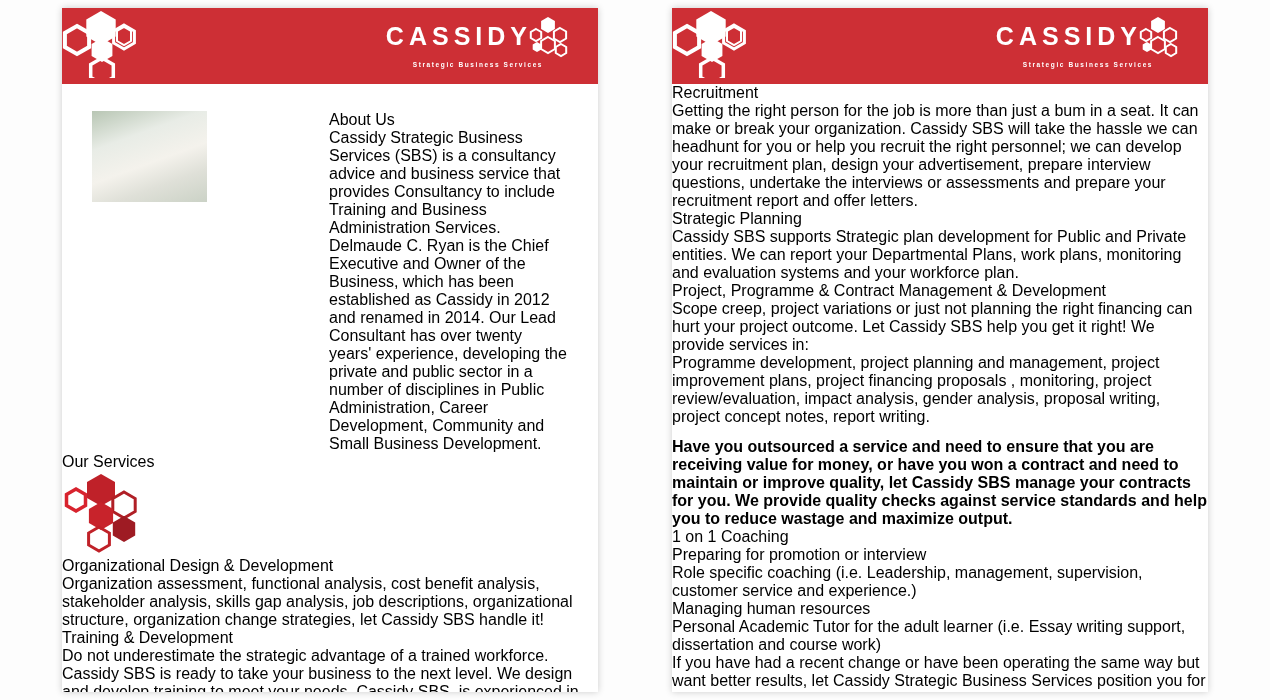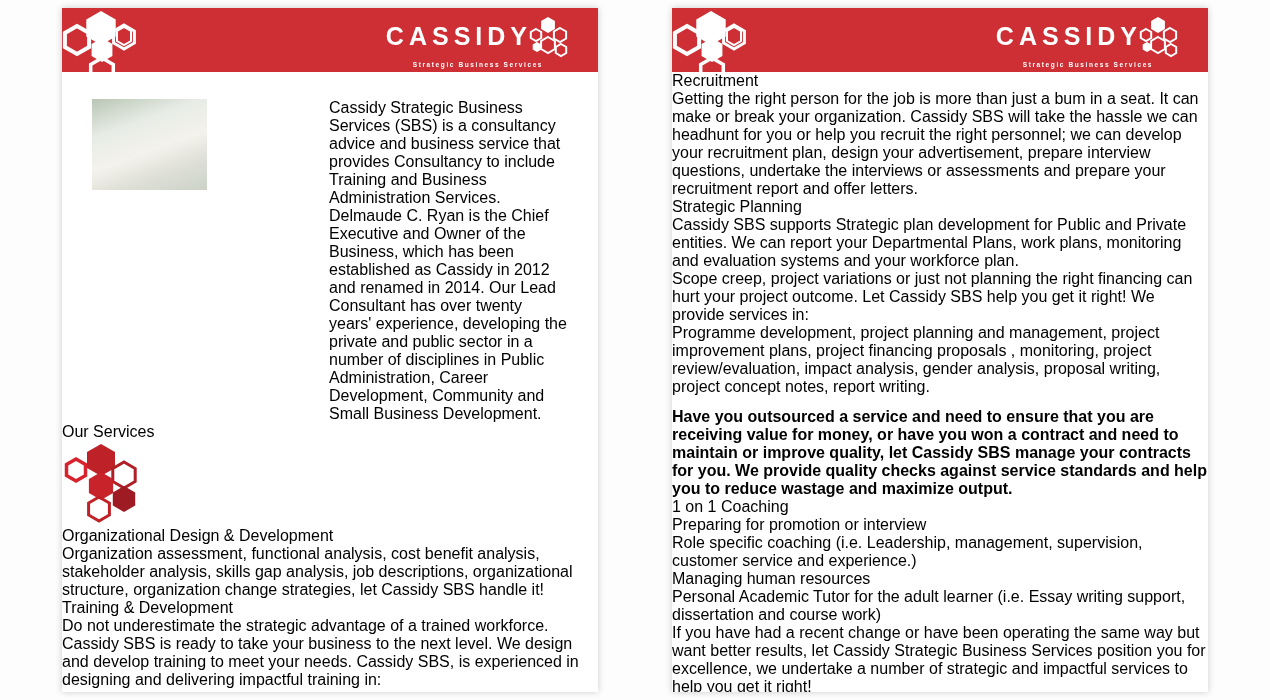--- a/index.html
+++ b/index.html
@@ -5,21 +5,21 @@
   * { margin:0; padding:0; box-sizing:border-box; }
   html,body { width:1270px; height:700px; background:#ffffff; font-family:"Liberation Sans", sans-serif; }
   .canvas { position:relative; width:1270px; height:700px; background:#fdfdfd; overflow:hidden; }
 
   .page { position:absolute; top:8px; width:536px; height:684px; background:#ffffff;
           box-shadow:0 0 7px rgba(0,0,0,.20); overflow:hidden; }
   .page1 { left:62px; }
   .page2 { left:672px; }
 
   
-  .banner { position:relative; height:64px; background:#cd2f35; overflow:hidden; }
+  .banner { position:relative; height:76px; background:#cd2f35; overflow:hidden; }
   .banner-hexes { position:absolute; left:0; top:0; }
   .logo { position:absolute; right:28px; top:13px; text-align:center; }
   .logo-row { display:flex; align-items:flex-start; }
   .wordmark { color:#ffffff; font-weight:bold; font-size:25px; letter-spacing:5px; line-height:30px; }
   .logo-cluster { margin-left:-4px; margin-top:-6px; }
   .tagline { color:#ffffff; font-weight:bold; font-size:6.5px; letter-spacing:1.6px; margin-top:2px; }
 
   
   .p1-top { display:flex; padding:27px 30px 0 30px; }
   .collage { width:238px; display:grid; grid-template-columns:115px 115px; grid-template-rows:91px 91px; gap:7px; }
@@ -123,20 +123,21 @@
     </div>
 
     <div class="p1-top">
       <div class="collage">
         <div class="photo photo-desk"></div>
         <div class="photo photo-phone"></div>
         <div class="photo photo-laptop"></div>
         <div class="photo photo-handshake"></div>
       </div>
       <div class="about">
+        <div class="h1">About Us</div>
         <div class="red-rule"></div>
         <div class="about-body">Cassidy Strategic Business Services (SBS)  is a consultancy advice and business service that provides Consultancy to include Training and Business Administration Services. Delmaude C. Ryan is the Chief Executive and Owner of the Business, which has been established as Cassidy in 2012 and renamed in 2014. Our Lead Consultant has over twenty years' experience, developing the private and public sector in a number of disciplines in Public Administration, Career Development, Community and Small Business Development.</div>
       </div>
     </div>
 
     <div class="divider"></div>
 
     <div class="services">
       <div class="h1">Our Services</div>
       <div class="red-rule"></div>
@@ -208,20 +209,21 @@
         <div class="p2-head">Recruitment</div>
         <div class="p2-body">Getting the right person for the job is more than just a bum in a seat. It can make or break your organization. Cassidy SBS will take the hassle we can headhunt for you or help you recruit the right personnel; we can develop your recruitment plan, design your advertisement, prepare interview questions, undertake the interviews or assessments and prepare your recruitment report and offer letters.</div>
       </div>
 
       <div class="p2-section mt-sec">
         <div class="p2-head">Strategic Planning</div>
         <div class="p2-body">Cassidy SBS supports Strategic plan development for Public and Private entities. We can report your Departmental Plans, work plans, monitoring and evaluation systems and your workforce plan.</div>
       </div>
 
       <div class="p2-section mt-sec">
+        <div class="p2-head">Project, Programme &amp; Contract Management &amp; Development</div>
         <div class="p2-body">Scope creep, project variations or just not planning the right financing can hurt your project outcome. Let Cassidy SBS help you get it right! We provide services in:</div>
         <ul class="bullets">
           <li>Programme development, project planning and management, project improvement plans, project financing proposals , monitoring, project review/evaluation, impact analysis, gender analysis, proposal writing, project concept notes, report writing.</li>
         </ul>
         <div class="p2-body" style="margin-top:12px;font-weight:bold;">Have you outsourced a service and need to ensure that you are receiving value for money, or have you won a contract and need to maintain or improve quality, let Cassidy SBS manage your contracts for you. We provide quality checks against service standards and help you to reduce wastage and maximize output.</div>
       </div>
 
       <div class="p2-section mt-sec">
         <div class="p2-head">1 on 1 Coaching</div>
         <ul class="bullets">

